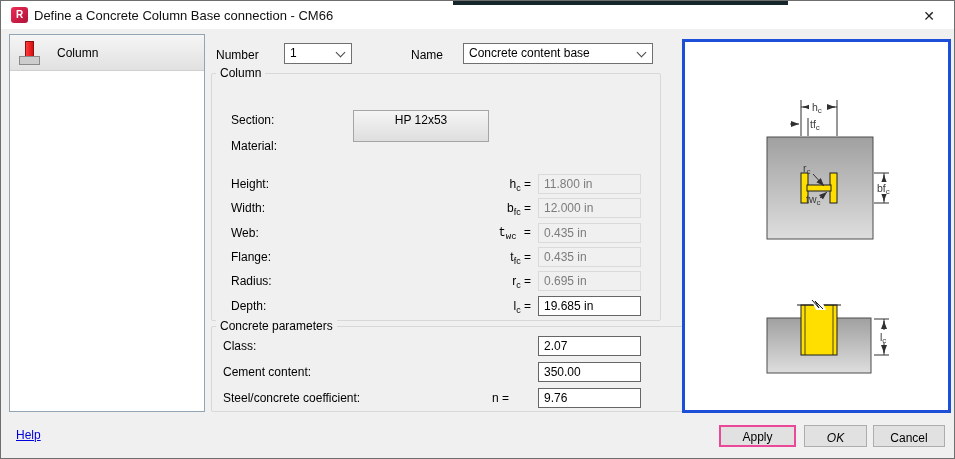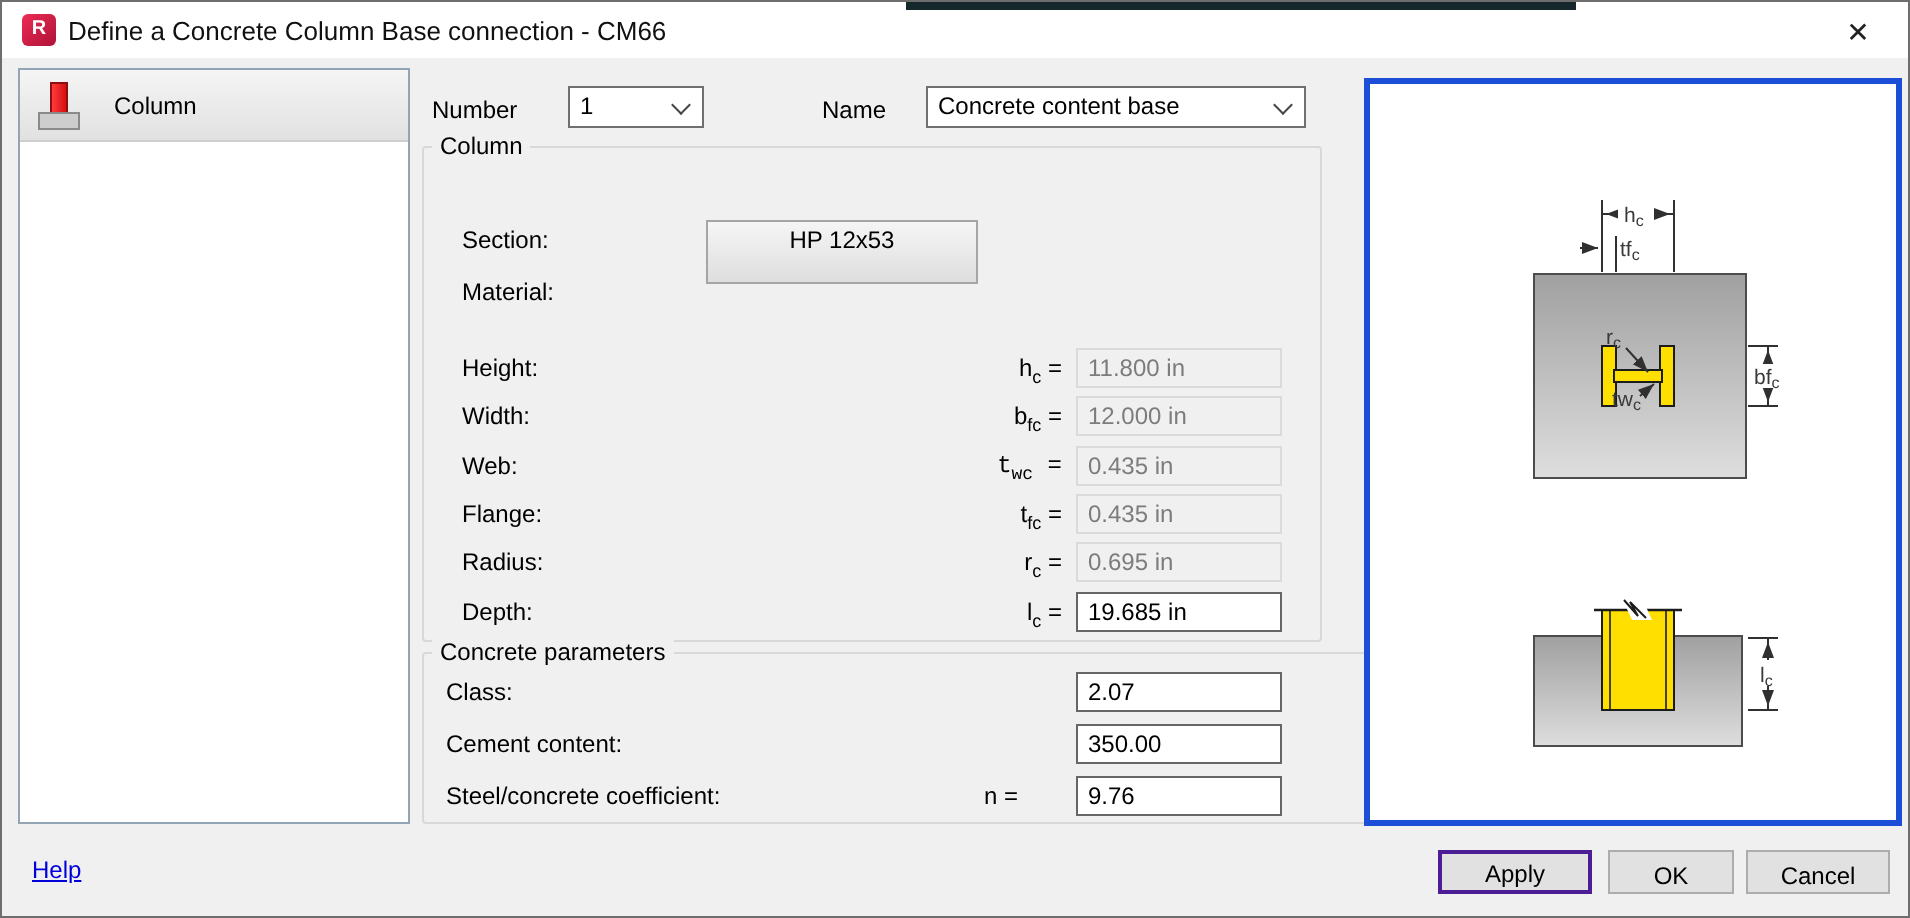--- a/index.html
+++ b/index.html
@@ -52,21 +52,21 @@
   
   .preview { position:absolute; left:681px; top:38px; width:269px; height:374px;
              background:#fff; border:3px solid #1d4ed8; }
   .dimtext { font-family:"Liberation Sans", sans-serif; font-size:10.5px; fill:#3a3a3a; }
   .dimsub  { font-size:8px; }
 
   
   .help-link { position:absolute; left:15px; top:427px; color:#0000dd; text-decoration:underline; cursor:pointer; }
   .btn { position:absolute; top:424px; height:22px; background:#e1e1e1; border:1px solid #adadad;
          font-size:12px; font-family:"Liberation Sans", sans-serif; text-align:center; padding-top:3px; cursor:pointer; }
-  .btn.focused { border:2px solid #4c1d95; padding-top:2px; }
+  .btn.focused { border:2px solid #ec4899; padding-top:2px; }
 </style>
 </head>
 <body>
 
 <div class="window">
 
   <div class="titlebar">
     <div class="dark-strip"></div>
     <div class="app-icon">R</div>
     <div class="title-text">Define a Concrete Column Base connection - CM66</div>
@@ -197,16 +197,16 @@
       <line x1="199" y1="277" x2="199" y2="313" stroke="#303030" stroke-width="1"></line>
       <line x1="199" y1="285" x2="199" y2="279" stroke="#303030" stroke-width="1" marker-end="url(#arr)"></line>
       <line x1="199" y1="305" x2="199" y2="311" stroke="#303030" stroke-width="1" marker-end="url(#arr)"></line>
       <rect x="193" y="288" width="13" height="13" fill="#ffffff"></rect>
       <text class="dimtext" x="195" y="299"><tspan>l</tspan><tspan class="dimsub" dy="2">c</tspan></text>
     </svg>
   </div>
 
   <div class="help-link">Help</div>
   <button class="btn focused" style="left:718px; width:77px;">Apply</button>
-  <button class="btn" style="left:803px; width:63px;">OK</button>
+  <button class="btn" style="left:803px; width:63px;font-style:italic;">OK</button>
   <button class="btn" style="left:872px; width:72px;">Cancel</button>
 
 </div>
 
 </body></html>

